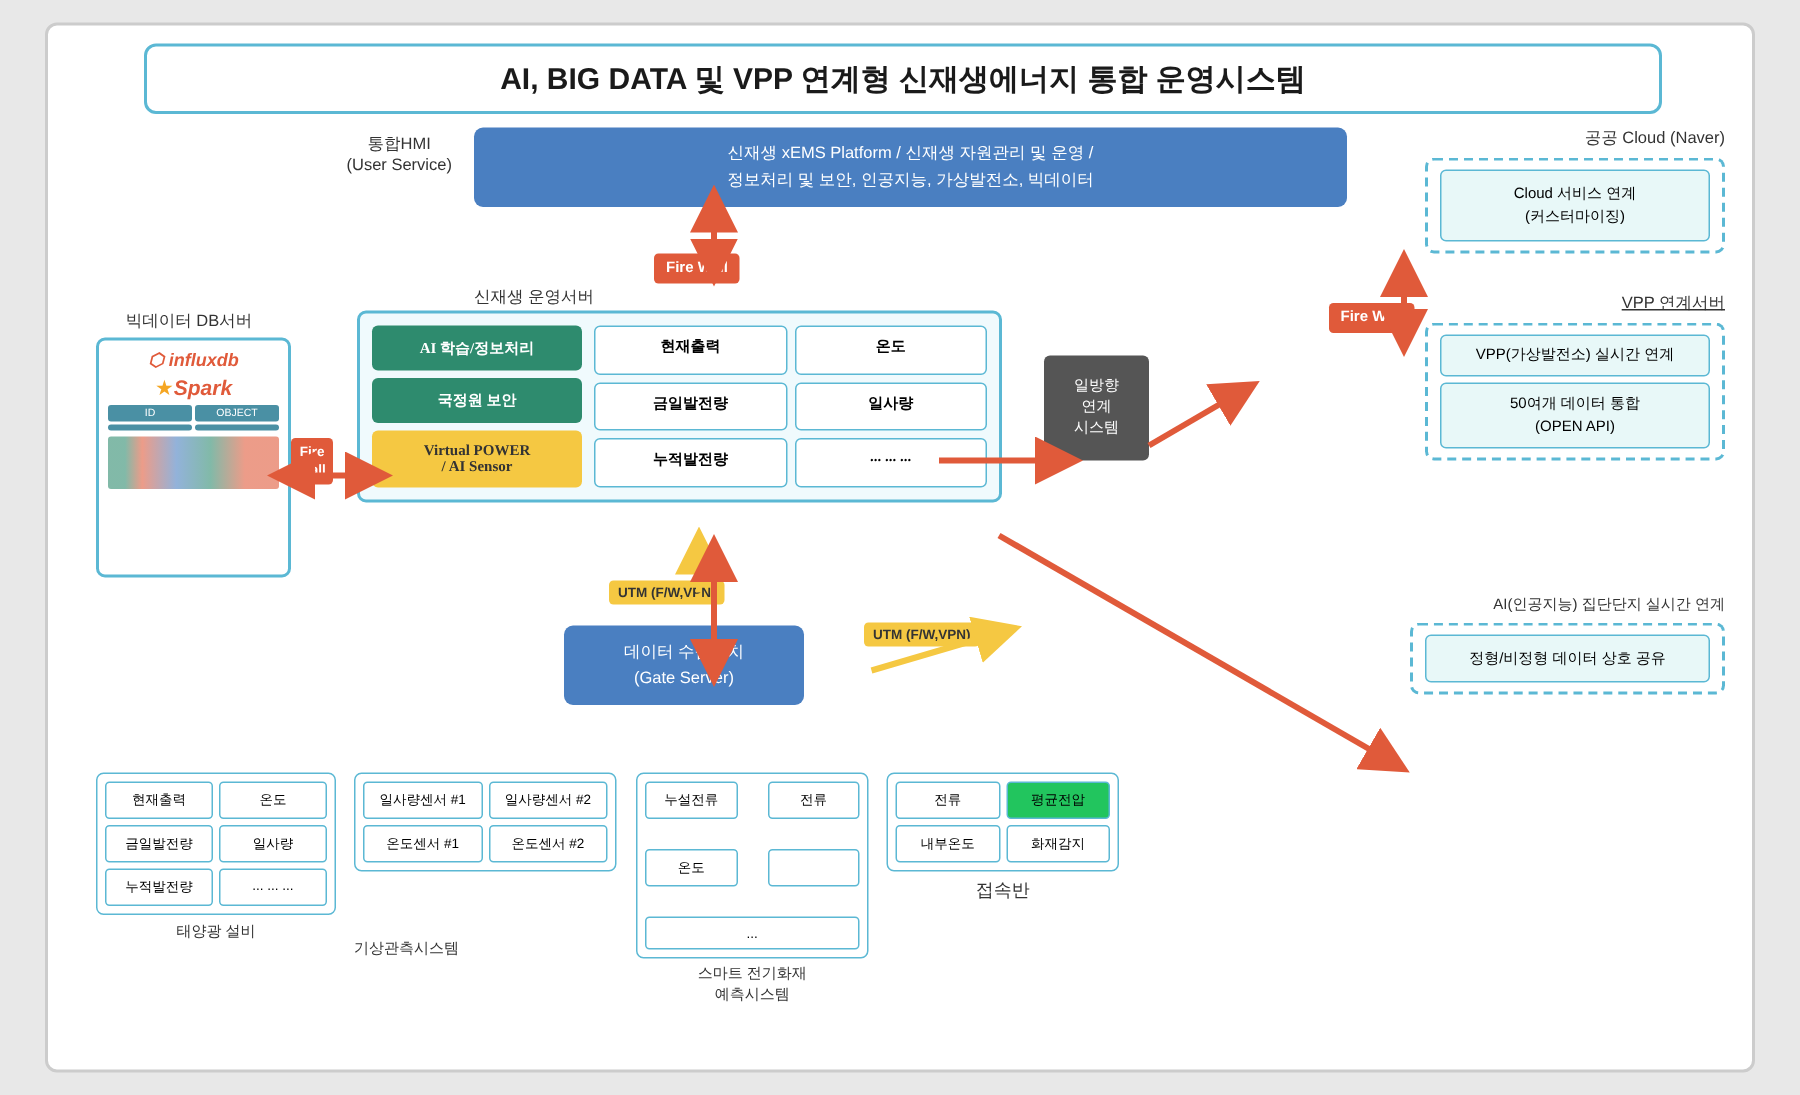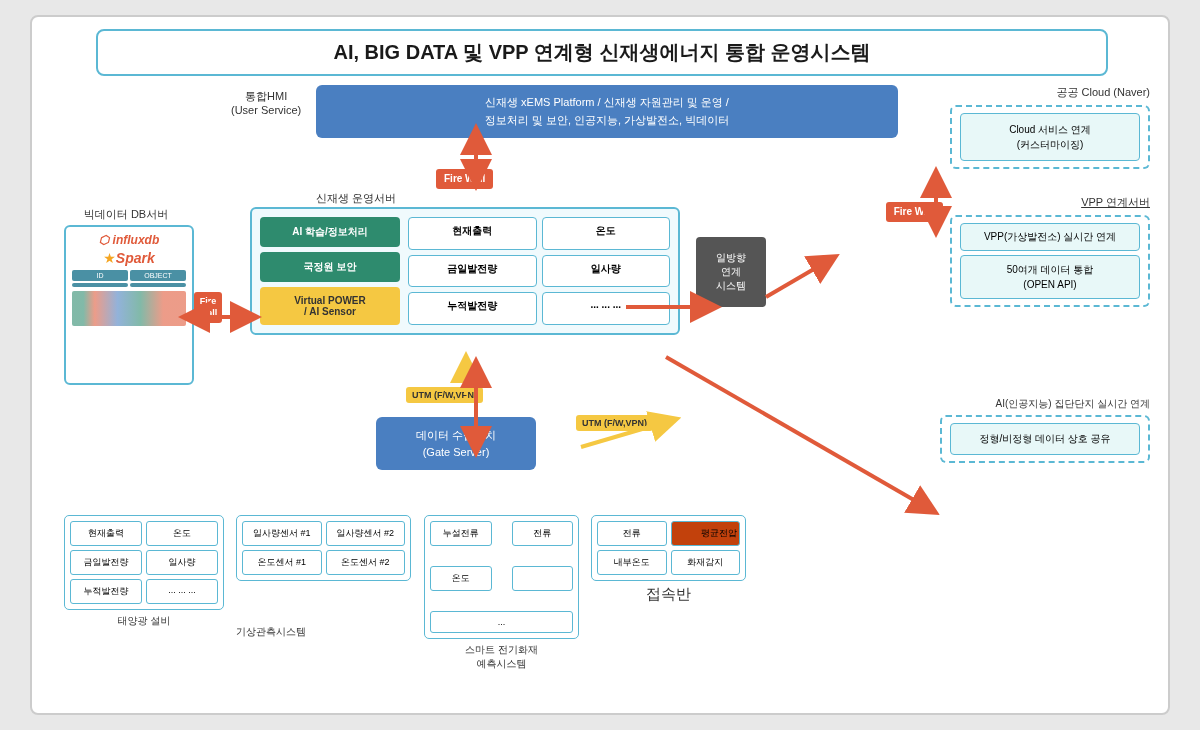--- a/index.html
+++ b/index.html
@@ -175,21 +175,21 @@
     </div>
 
     <div class="el fw-badge-orange" style="top:265px; left:148px;">
       Fire<br>Wall
     </div>
 
     <div class="el section-label" style="top:164px; left:270px;">
       신재생 운영서버
     </div>
 
-    <div class="el" style="top:180px; left:204px; width:430px; border:2px solid #5bb8d4; border-radius:6px; background:#f0fafd; padding:8px;">
+    <div class="el" style="top:180px; left:192px; width:430px; border:2px solid #5bb8d4; border-radius:6px; background:#f0fafd; padding:8px;font-family:Liberation Serif, serif;">
       <div style="display:flex; gap:8px;">
 
         <div style="display:flex; flex-direction:column; gap:5px; width:140px;">
           <div style="background:#2e8b6e; color:white; font-size:10px; text-align:center; padding:8px 4px; border-radius:4px; font-weight:bold;">AI 학습/정보처리</div>
           <div style="background:#2e8b6e; color:white; font-size:10px; text-align:center; padding:8px 4px; border-radius:4px; font-weight:bold;">국정원 보안</div>
           <div style="background:#f5c842; color:#333; font-size:10px; text-align:center; padding:8px 4px; border-radius:4px; font-weight:bold;">Virtual POWER<br>/ AI Sensor</div>
         </div>
 
         <div style="flex:1; display:grid; grid-template-columns:1fr 1fr; gap:5px;">
           <div style="background:white; border:1px solid #5bb8d4; border-radius:4px; font-size:10px; text-align:center; padding:6px 3px; font-weight:bold;">현재출력</div>
@@ -265,21 +265,21 @@
         <div style="background:white; border:1px solid #5bb8d4; border-radius:3px; font-size:9px; text-align:center; padding:5px 2px;">온도</div>
         <div style="background:white; border:1px solid #5bb8d4; border-radius:3px; font-size:9px; text-align:center; padding:5px 2px;"></div>
         <div style="background:white; border:1px solid #5bb8d4; border-radius:3px; font-size:9px; text-align:center; padding:5px 2px; grid-column:1/-1;">...</div>
       </div>
       <div style="font-size:10px; text-align:center; color:#333; line-height:1.4;">스마트 전기화재<br>예측시스템</div>
     </div>
 
     <div class="el" style="top:488px; left:545px; width:155px;">
       <div style="border:1.5px solid #5bb8d4; border-radius:5px; padding:5px; background:white; display:grid; grid-template-columns:1fr 1fr; gap:4px; margin-bottom:4px;">
         <div style="background:white; border:1px solid #5bb8d4; border-radius:3px; font-size:9px; text-align:center; padding:5px 2px;">전류</div>
-        <div style="background:#c2410c; border:1px solid #5bb8d4; border-radius:3px; font-size:9px; text-align:right; padding:5px 2px;">평균전압</div>
+        <div style="background:#22c55e; border:1px solid #5bb8d4; border-radius:3px; font-size:9px; text-align:center; padding:5px 2px;">평균전압</div>
         <div style="background:white; border:1px solid #5bb8d4; border-radius:3px; font-size:9px; text-align:center; padding:5px 2px;">내부온도</div>
         <div style="background:white; border:1px solid #5bb8d4; border-radius:3px; font-size:9px; text-align:center; padding:5px 2px;">화재감지</div>
       </div>
-      <div style="font-size:15px; text-align:center; color:#333;">접속반</div>
+      <div style="font-size:12px; text-align:center; color:#333;">접속반</div>
     </div>
 
   </div>
 </div>
 
 </body></html>

